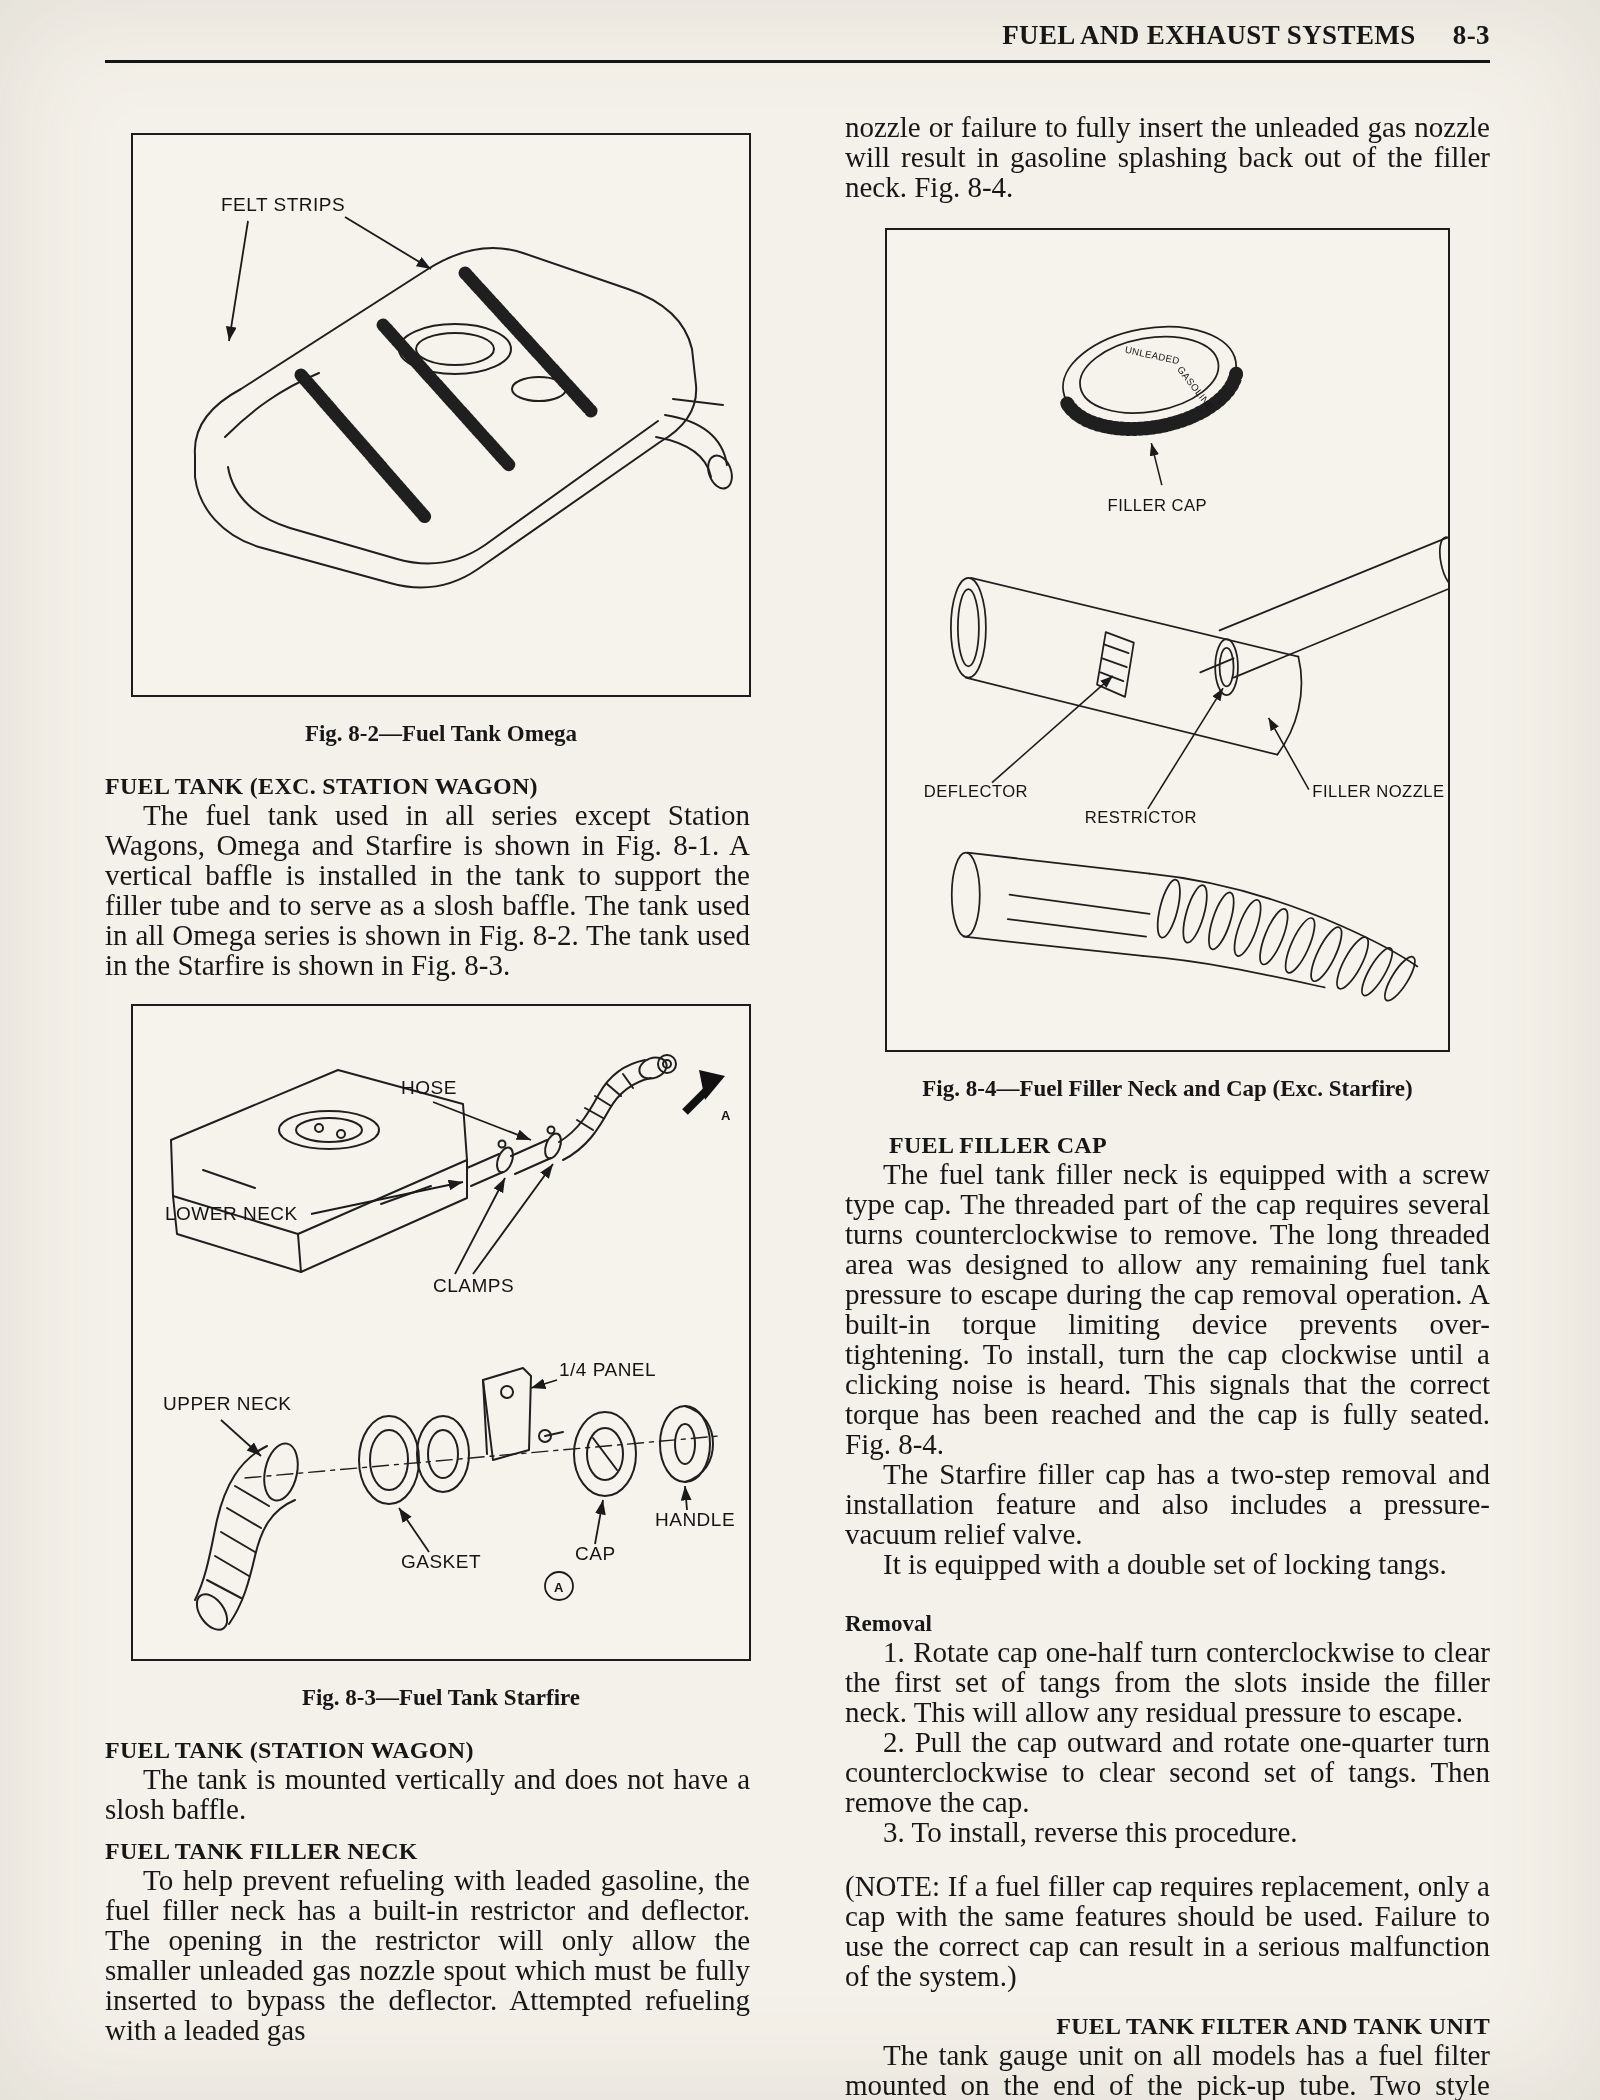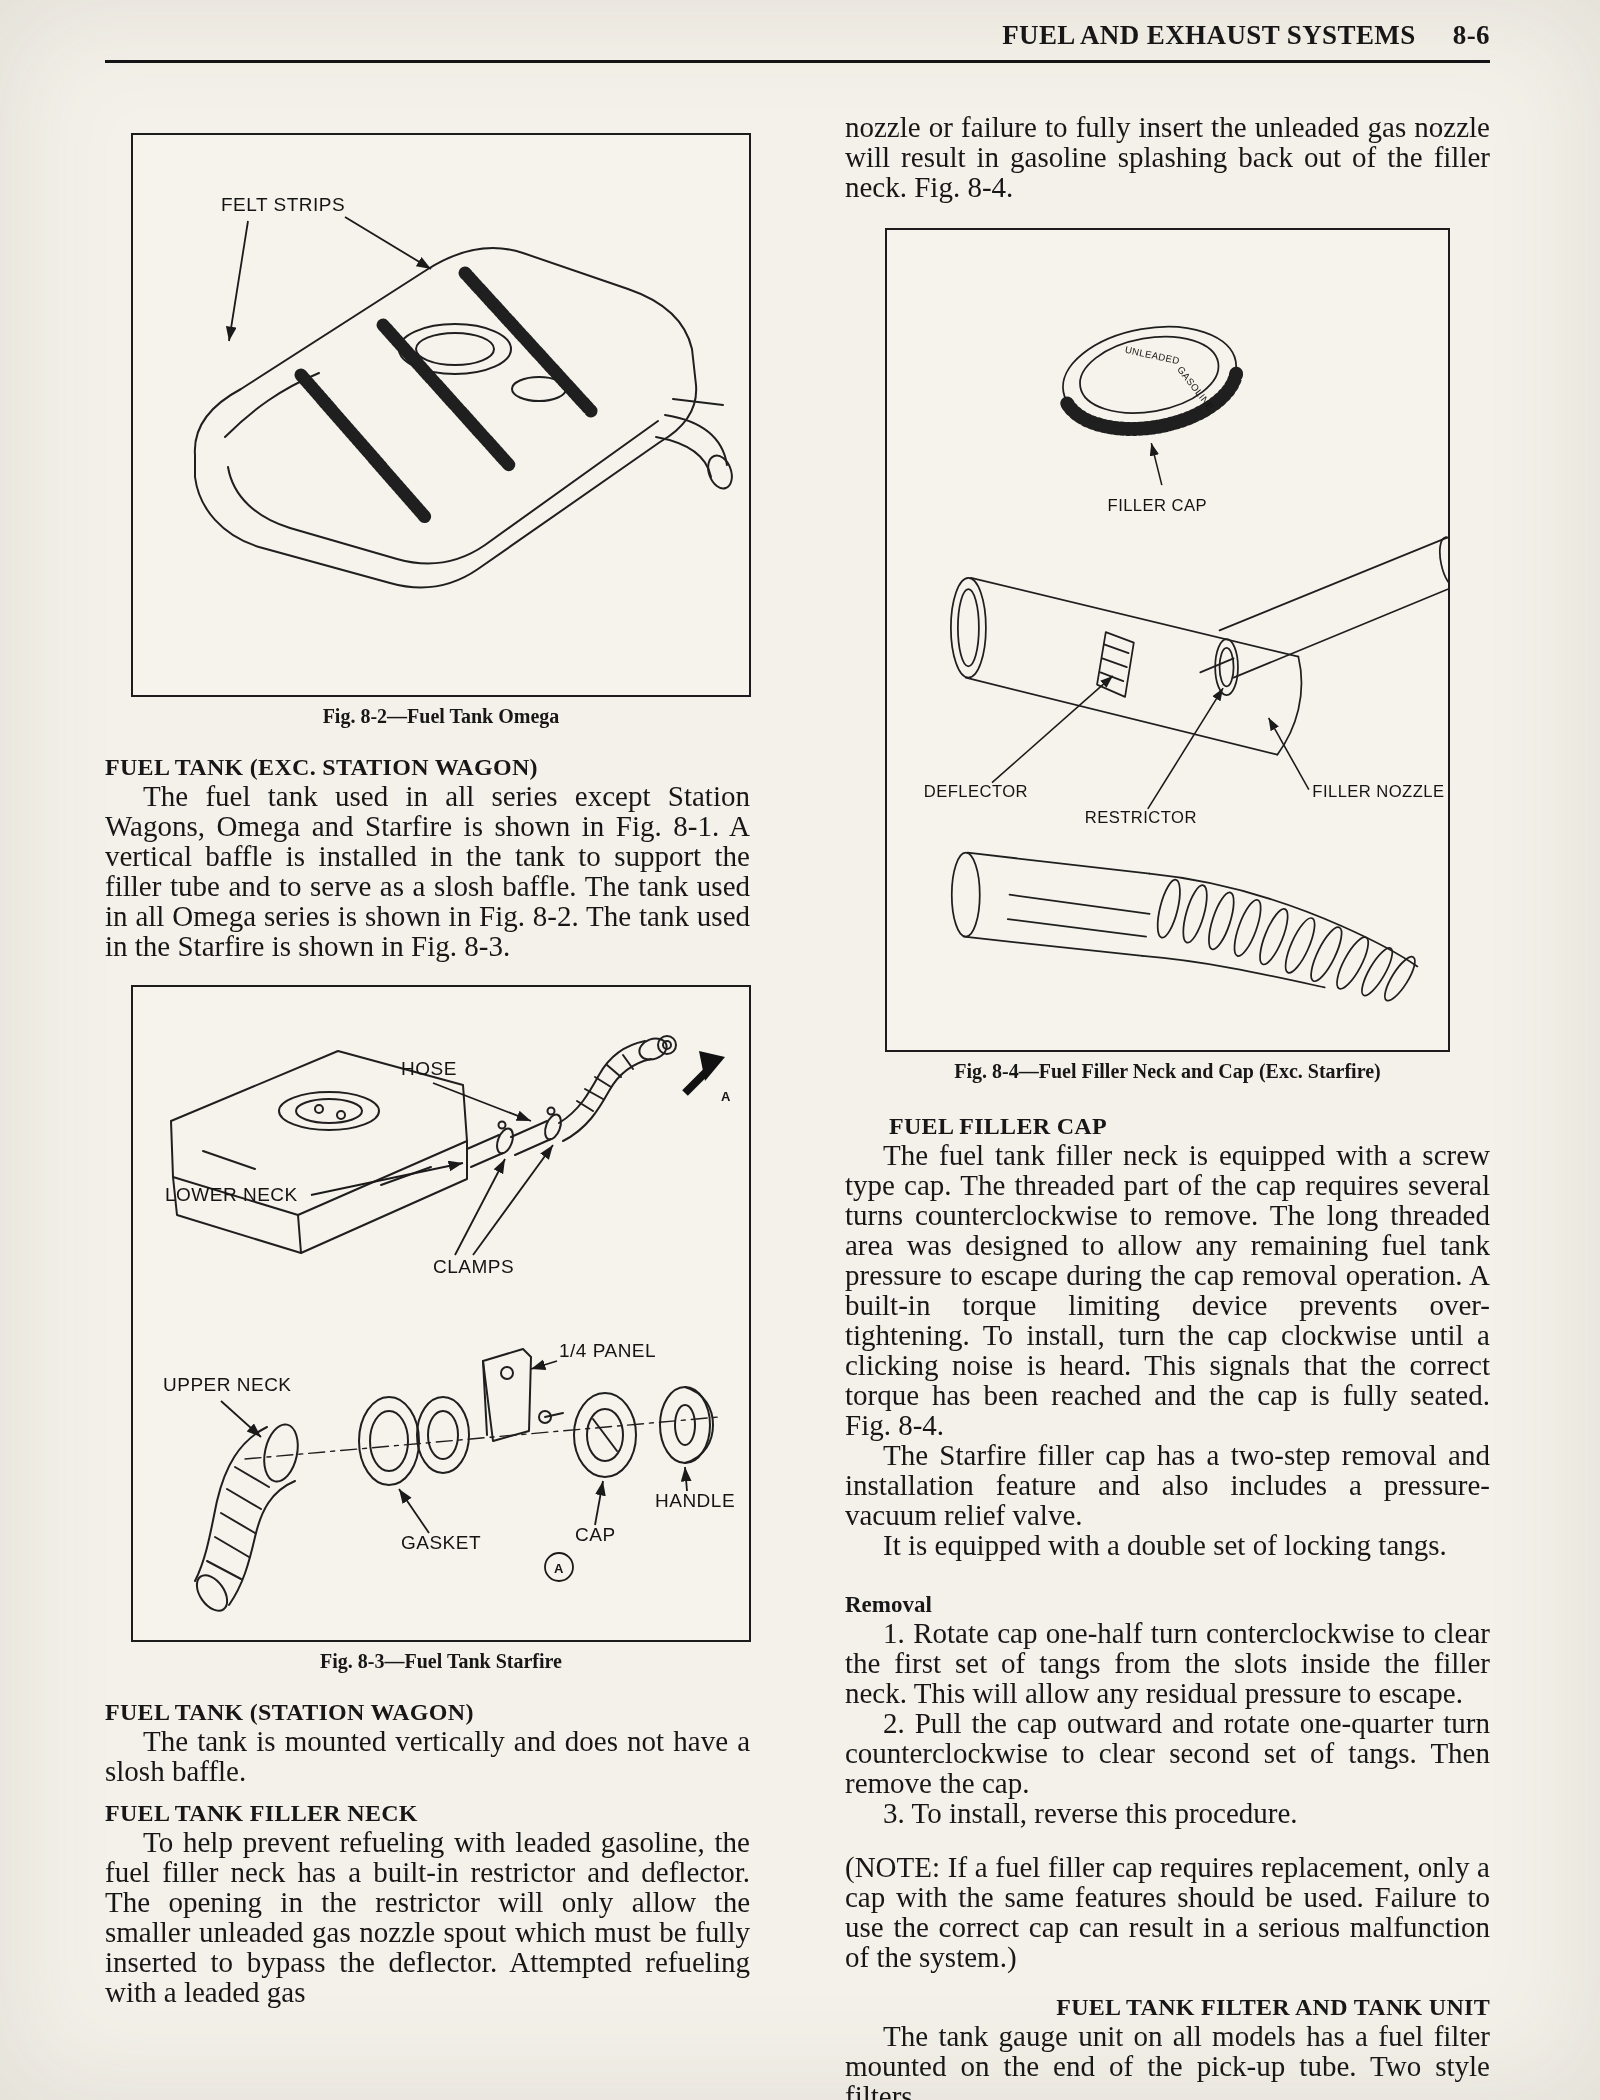--- a/index.html
+++ b/index.html
@@ -15,42 +15,42 @@
   .col{position:absolute;top:98px;width:645px;}
   .col-left{left:105px;}
   .col-right{left:845px;}
   .figwrap{margin-top:26px;}
   .figwrap.inset{margin-left:26px;width:620px;}
   .figbox{border:2px solid #1c1c1c;background:#f6f3ec;}
   .figbox svg{display:block;width:100%;height:100%;}
   .fig82 .figbox{height:560px;}
   .fig83 .figbox{height:653px;}
   .fig84 .figbox{height:820px;}
-  .caption{margin:8px 0 0 0;text-align:center;font-weight:bold;font-size:20px;}
+  .caption{margin:24px 0 0 0;text-align:center;font-weight:bold;font-size:23px;}
   h2{margin:26px 0 0 0;font-size:24px;letter-spacing:.3px;font-weight:bold;}
   h2.tight{margin-top:14px;}
   h3{margin:32px 0 0 0;font-size:23px;font-weight:bold;}
   p.body{margin:0;font-size:29px;line-height:30px;text-align:justify;}
   p.ind{text-indent:38px;}
   p.gap-top{margin-top:24px;}
   .intro{padding-top:14px;}
   .figlbl{font-family:"Liberation Sans",sans-serif;font-size:19px;fill:#141414;letter-spacing:.5px;}
   .figlbl.sm{font-size:13px;}
   .figlbl.xs{font-size:11px;}
   .ln{stroke:#1a1a1a;stroke-width:1.8;fill:none;}
   .dr{stroke:#1f1f1f;stroke-width:2;fill:none;stroke-linecap:round;stroke-linejoin:round;}
 </style>
 </head>
 <body>
 
 <div class="page">
 
   <div class="page-header">
     <span>FUEL AND EXHAUST SYSTEMS</span>
-    <span class="pgnum">8-6</span>
+    <span class="pgnum">8-3</span>
   </div>
   <div class="header-rule"></div>
 
   <section class="col col-left">
 
     <figure class="figwrap inset fig82" style="margin:35px 0 0 26px;">
       <div class="figbox">
         <svg viewBox="0 0 616 556">
           <defs>
             <marker id="arA" markerWidth="10" markerHeight="8" refX="8" refY="3" orient="auto">

